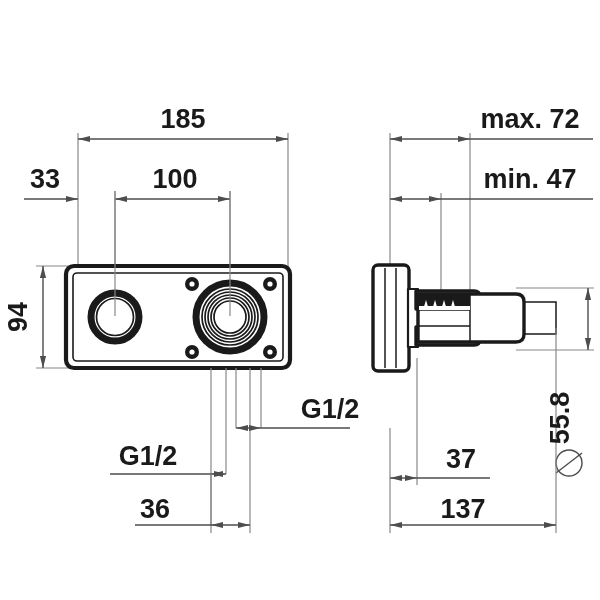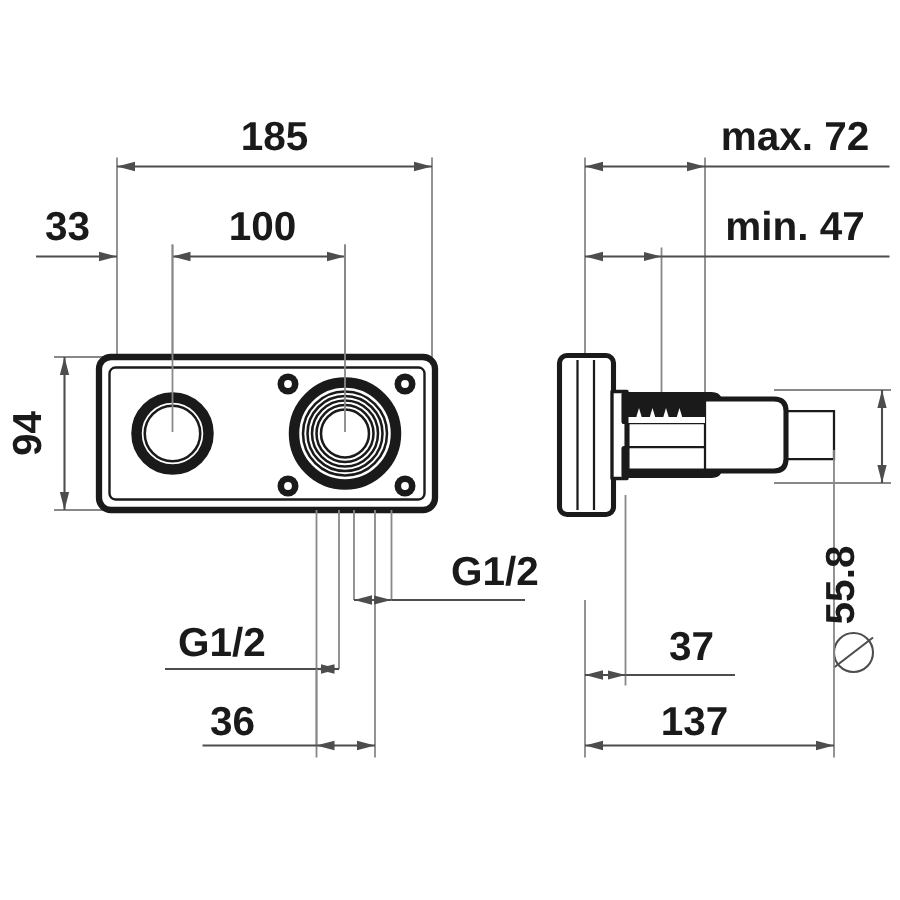--- a/index.html
+++ b/index.html
@@ -11,20 +11,21 @@
     width: 600px;
     height: 600px;
     font-family: "Liberation Sans", sans-serif;
     overflow: hidden;
   }
   #drawing-root {
     position: relative;
     width: 600px;
     height: 525px;
     background: #ffffff;
+    margin-top: 28px;
   }
   svg.tech-drawing {
     display: block;
     width: 600px;
     height: 600px;
   }
   .dim-text {
     font-family: "Liberation Sans", sans-serif;
     font-weight: bold;
     font-size: 27px;

